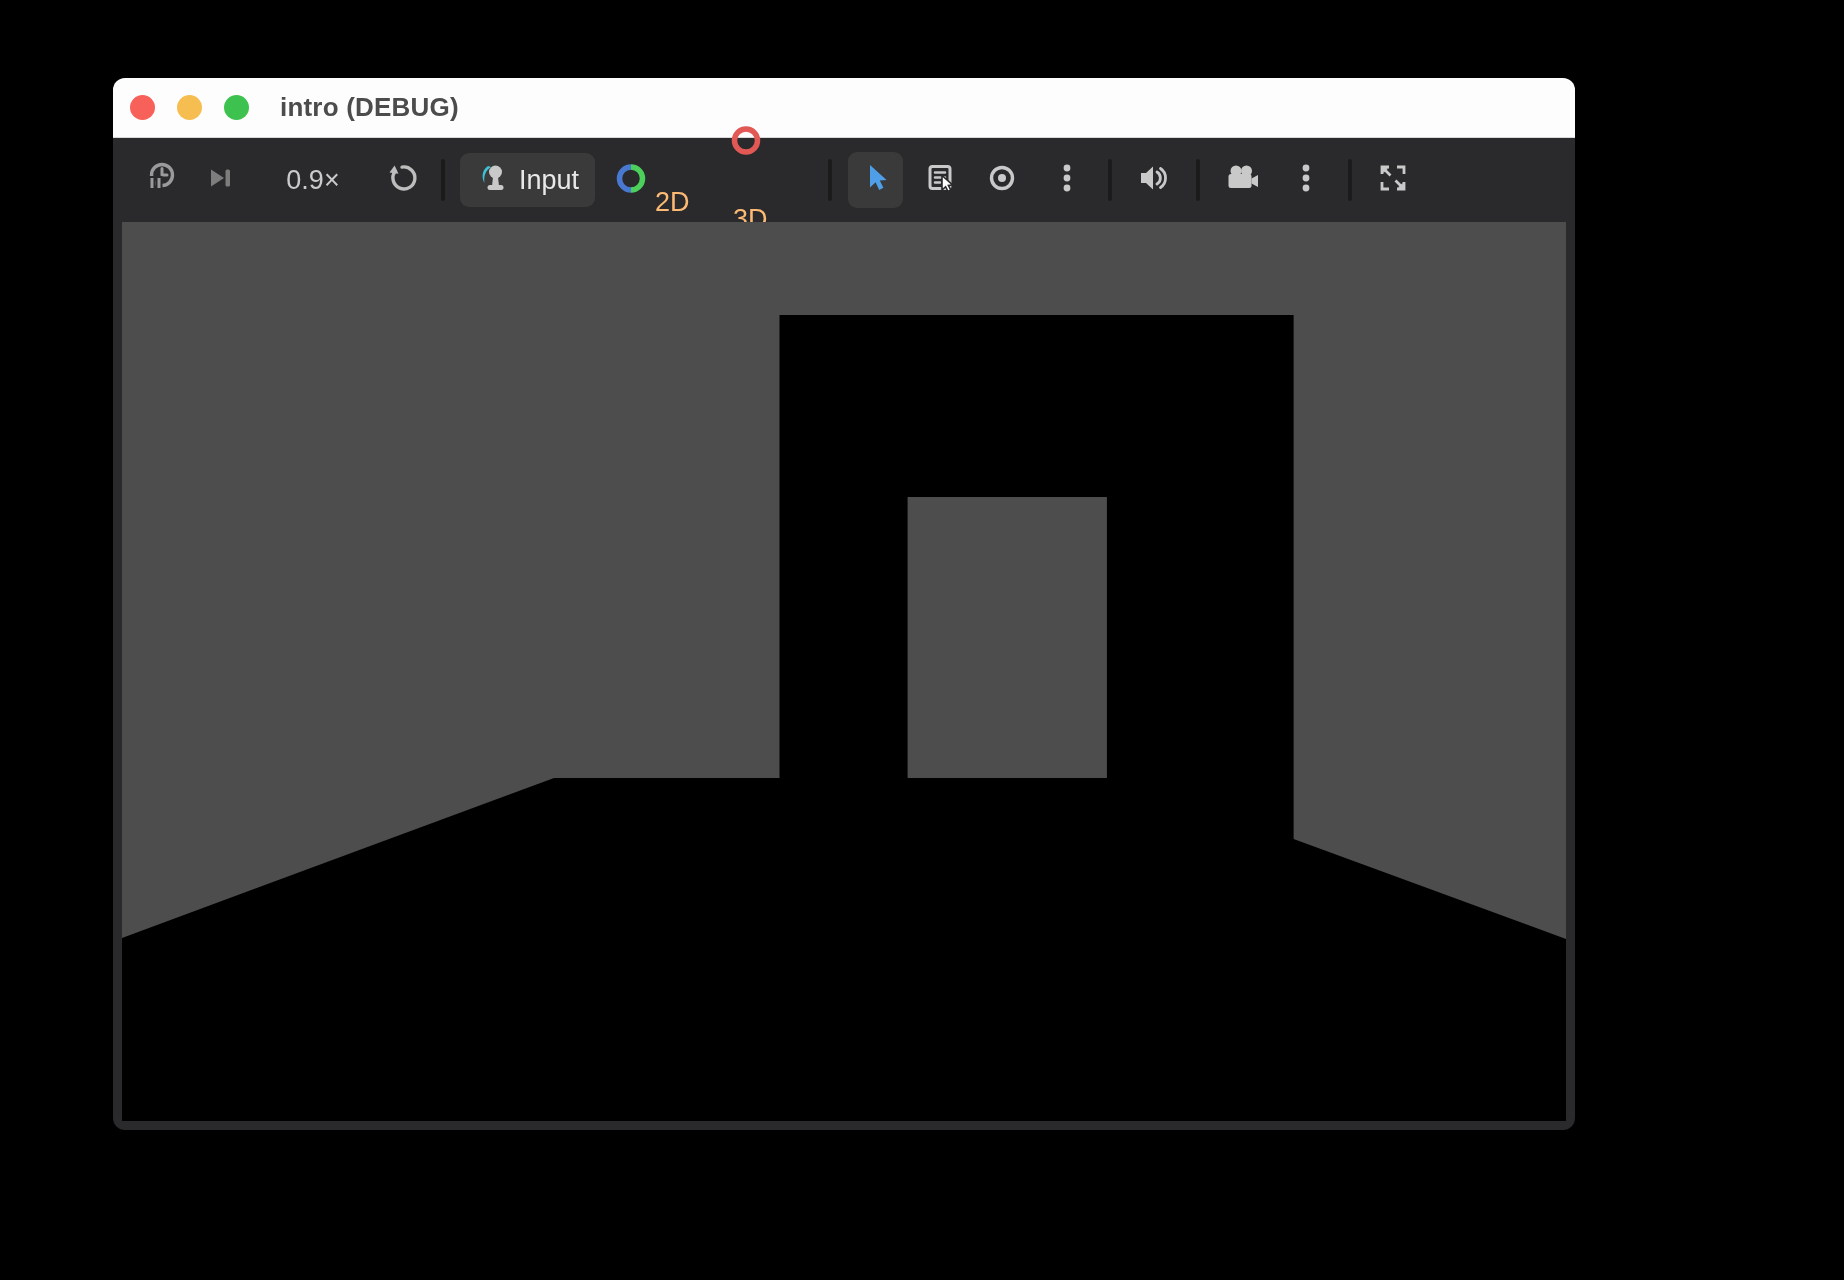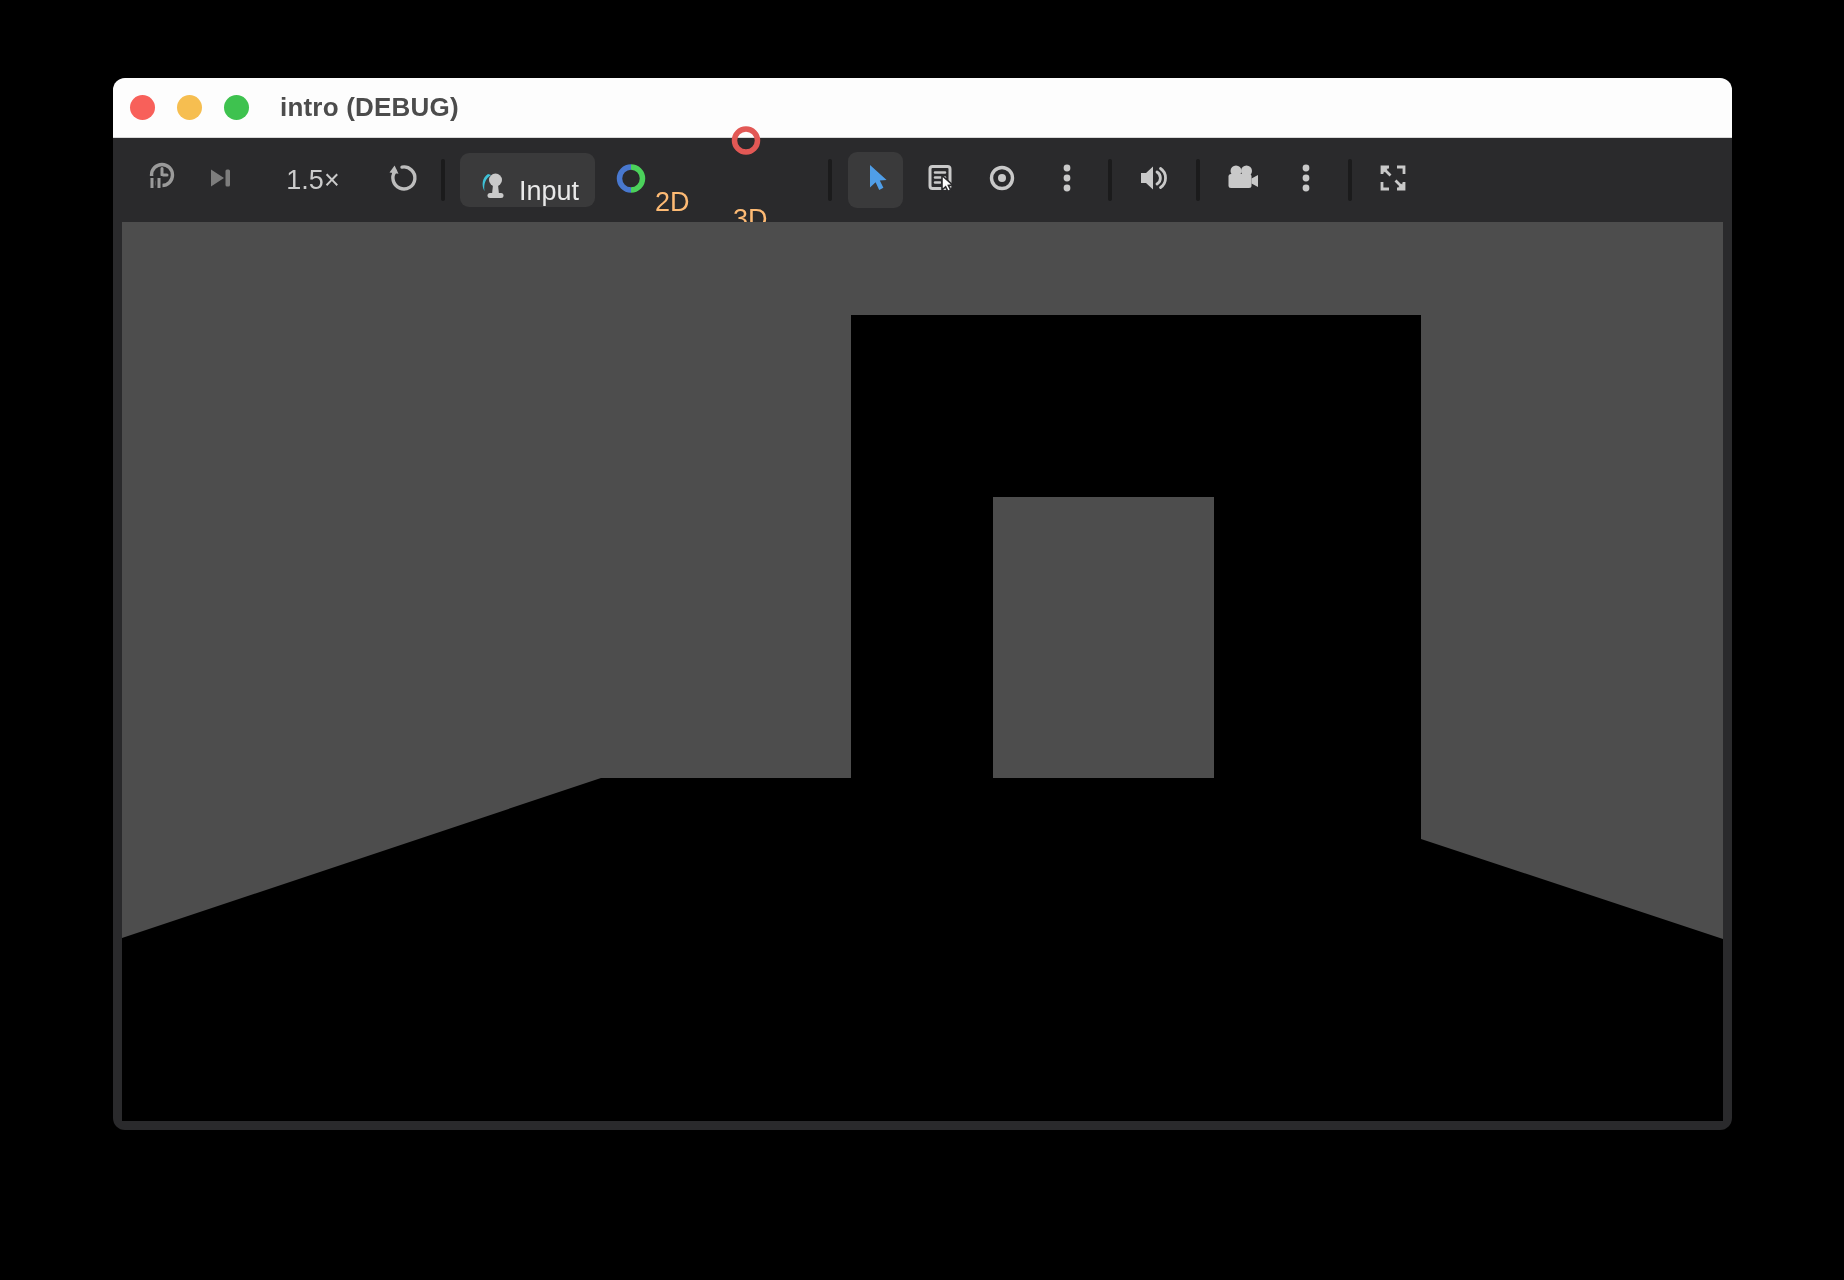--- a/index.html
+++ b/index.html
@@ -1,21 +1,21 @@
 <!DOCTYPE html>
 <html><head>
 <meta charset="utf-8">
 <style>
   html,body{margin:0;padding:0;}
   body{
     width:1844px;height:1280px;background:#000;position:relative;overflow:hidden;
     font-family:"Liberation Sans", sans-serif;
   }
   .window{
-    position:absolute;left:113px;top:78px;width:1619px;height:1052px;
+    position:absolute;left:113px;top:78px;width:1462px;height:1052px;
     background:#2a2a2c;border-radius:12px;overflow:hidden;
     box-shadow:0 18px 60px rgba(0,0,0,.75);
   }
   .titlebar{
     position:absolute;left:0;top:0;width:100%;height:60px;background:#fdfdfd;
     display:flex;align-items:center;border-bottom:1px solid #d9d9d9;box-sizing:border-box;
   }
   .lights{display:flex;gap:22px;padding-left:17px;align-items:center;}
   .light{width:25px;height:25px;border-radius:50%;}
   .win-title{margin-left:31px;font-size:26px;font-weight:bold;color:#4c4c4c;letter-spacing:.2px;}
@@ -27,21 +27,21 @@
   .btn-active{background:#3a3a3b;border-radius:9px;}
   .tool-label{font-size:27px;color:#cbcbcb;}
   .input-label{font-size:27px;color:#e9e9e9;margin-left:9px;}
   .ring-label{font-size:27px;color:#fdba74;margin-left:9px;margin-top:44px;}
   
   .pos-pause{left:30px;width:34px;height:34px;}
   .pos-next{left:90px;width:34px;height:34px;}
   .pos-speed{left:158px;width:84px;}
   .pos-reset{left:272px;width:34px;height:34px;}
   .pos-sep1{left:328px;}
-  .pos-input{left:347px;width:135px;height:54px;align-items:flex-end;}
+  .pos-input{left:347px;width:135px;height:54px;}
   .pos-2d{left:503px;}
   .pos-3d{left:611px;flex-direction:column;}
   .pos-sep2{left:715px;}
   .pos-cursor{left:735px;width:55px;height:56px;}
   .pos-pick{left:810px;width:34px;height:34px;}
   .pos-eye{left:872px;width:34px;height:34px;}
   .pos-kebab1{left:943px;width:22px;height:34px;}
   .pos-sep3{left:995px;}
   .pos-speaker{left:1022px;width:38px;height:34px;}
   .pos-sep4{left:1083px;}
@@ -85,21 +85,21 @@
     <div class="ti pos-next clickable">
       <span>
         <svg width="34" height="34" viewBox="0 0 34 34">
           <path d="M8,8.5 L8,25.5 L21,17 Z" fill="#7d7d7d"></path>
           <rect x="22.5" y="8.5" width="4.5" height="17" rx="1.5" fill="#7d7d7d"></rect>
         </svg>
       </span>
     </div>
 
     <div class="ti pos-speed clickable">
-      <span class="tool-label">1.5×</span>
+      <span class="tool-label">0.9×</span>
     </div>
 
     <div class="ti pos-reset clickable">
       <span>
         <svg width="34" height="34" viewBox="0 0 34 34">
           <path d="M10.2,10.2 A11,11 0 1 0 17,6.1" fill="none" stroke="#bdbdbd" stroke-width="3.4" stroke-linecap="round"></path>
           <path d="M4.5,11.5 L13.5,12.8 L9.6,4.6 Z" fill="#bdbdbd"></path>
         </svg>
       </span>
     </div>

